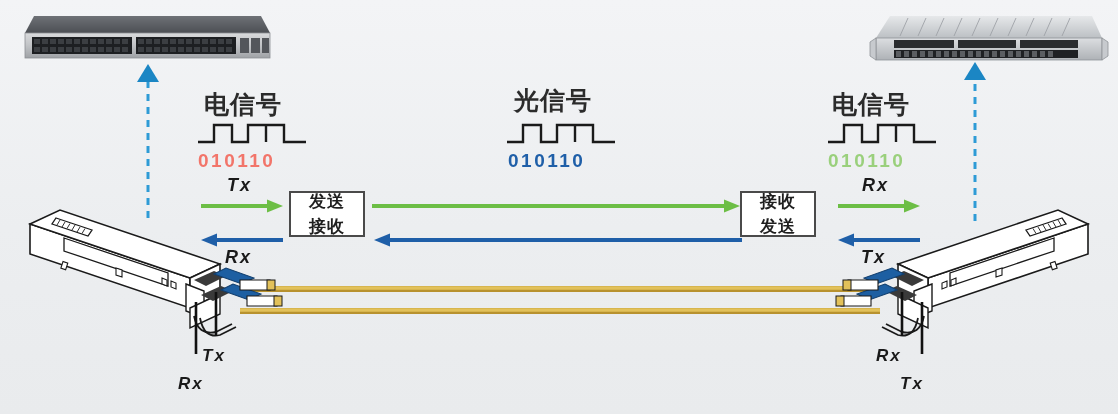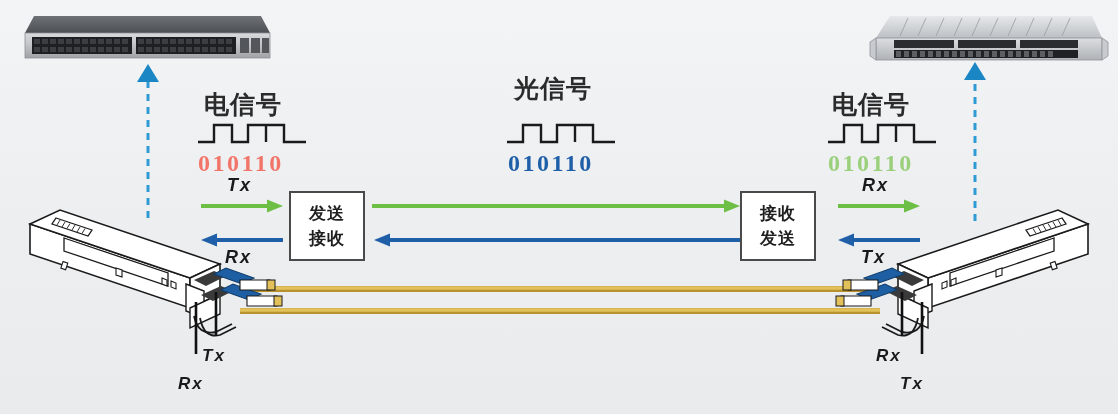--- a/index.html
+++ b/index.html
@@ -14,41 +14,41 @@
 
   
   .heading{
     font-size:25px;font-weight:700;color:#2b2b2b;
     letter-spacing:1px;white-space:nowrap;
     font-family:"DejaVu Sans","Liberation Sans",sans-serif;
   }
 
   
   .bits{
-    font-size:24px;font-weight:700;letter-spacing:2.5px;white-space:nowrap;
-    font-family:Liberation Serif, serif;
+    font-size:19px;font-weight:700;letter-spacing:2.5px;white-space:nowrap;
+    font-family:Liberation Sans, sans-serif;
   }
   .bits-red{color:#f2756a;}
   .bits-blue{color:#1f5fa8;}
   .bits-green{color:#9ad07c;}
 
   
   .txrx{
     font-size:18px;font-weight:700;color:#1a1a1a;
     letter-spacing:2px;white-space:nowrap;
     font-family:"Liberation Sans","DejaVu Sans",sans-serif;
     font-style:italic;
   }
   .txrx-sm{font-size:17px;}
 
   
   .procbox{
     background:#ffffff;border:2px solid #4a4a4a;
     display:flex;flex-direction:column;align-items:center;justify-content:center;
-    width:76px;height:70px;box-sizing:border-box;
+    width:76px;height:46px;box-sizing:border-box;
   }
   .procbox span{
     font-size:17px;font-weight:700;color:#1f1f1f;line-height:1.45;letter-spacing:1px;
     font-family:"DejaVu Sans","Liberation Sans",sans-serif;
   }
   svg{display:block;overflow:visible;}
 </style>
 </head>
 <body>
 
@@ -223,21 +223,21 @@
       <path d="M2 8 L18 1.5 L18 14.5 Z" fill="#1f5fa8"></path>
     </svg>
   </div>
   <div class="abs txrx" style="left:225px;top:247px;">Rx</div>
 
   <div class="abs procbox" style="left:289px;top:191px;">
     <span>发送</span>
     <span>接收</span>
   </div>
 
-  <div class="abs heading" style="left:514px;top:72px;text-align:center;">光信号</div>
+  <div class="abs heading" style="left:514px;top:84px;text-align:center;">光信号</div>
   <div class="abs" style="left:505px;top:120px;width:112px;height:28px;">
     <svg width="112" height="28" viewBox="0 0 112 28">
       <polyline points="2,22 18,22 18,5 36,5 36,22 52,22 52,5 70,5 70,22 70,5 88,5 88,22 110,22" fill="none" stroke="#1a1a1a" stroke-width="2.4" stroke-linejoin="miter"></polyline>
     </svg>
   </div>
   <div class="abs bits bits-blue" style="left:508px;top:150px;">010110</div>
 
   <div class="abs" style="left:372px;top:198px;width:370px;height:16px;">
     <svg width="370" height="16" viewBox="0 0 370 16">
       <line x1="0" y1="8" x2="354" y2="8" stroke="#6cbe45" stroke-width="4"></line>

